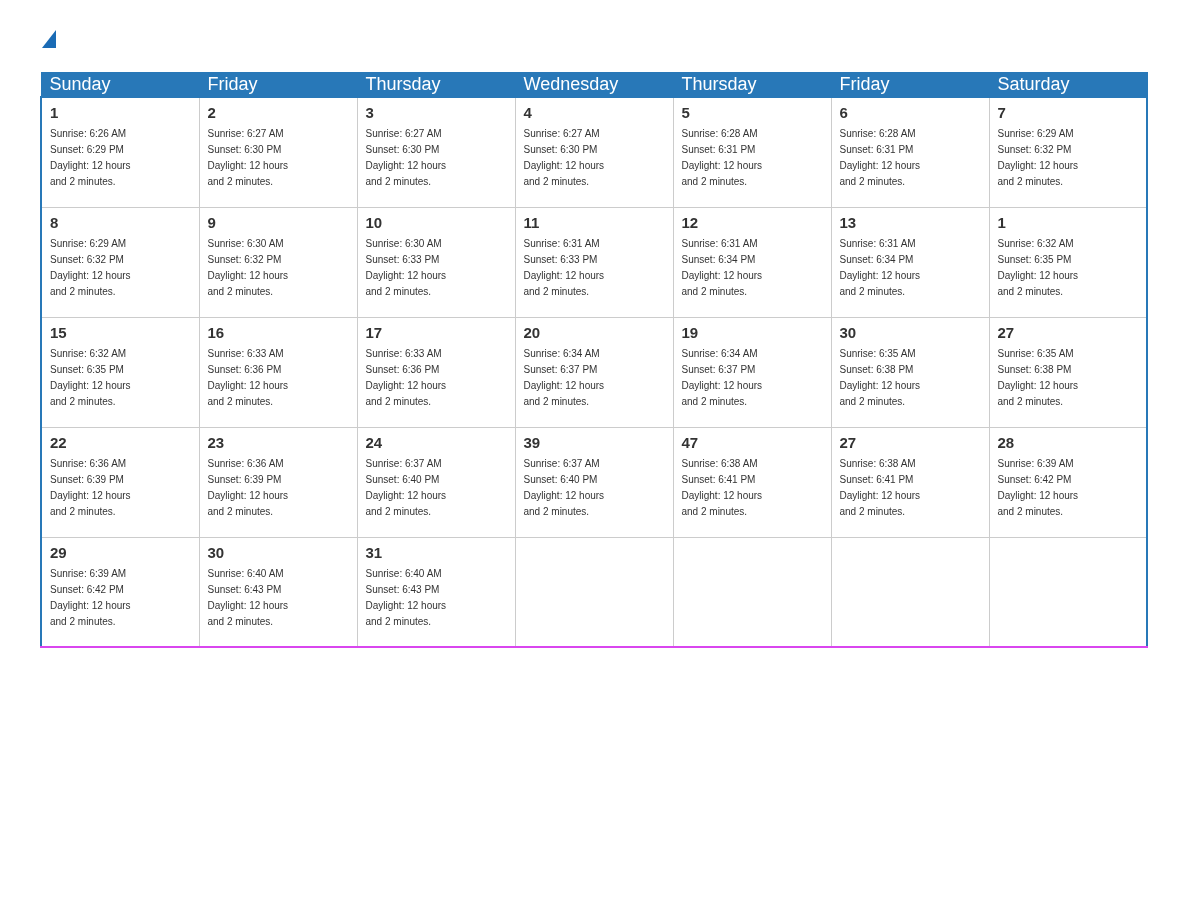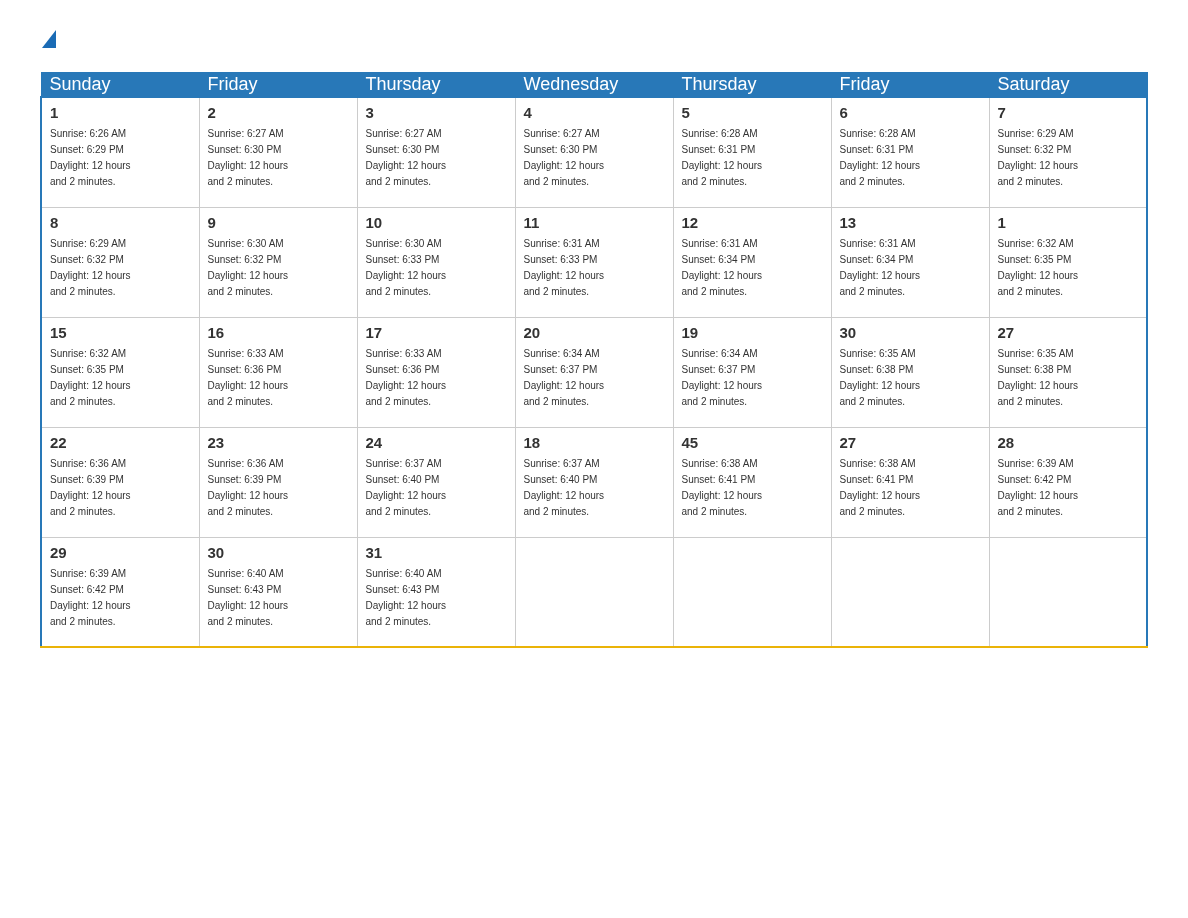--- a/index.html
+++ b/index.html
@@ -77,21 +77,21 @@
     tbody tr:first-child td {
       border-top: 2px solid #2878b8;
     }
     tbody tr td:first-child {
       border-left: 2px solid #2878b8;
     }
     tbody tr td:last-child {
       border-right: 2px solid #2878b8;
     }
     tbody tr:last-child td {
-      border-bottom: 2px solid #eab308;
+      border-bottom: 2px solid #d946ef;
     }
     .day-number {
       font-size: 15px;
       font-weight: bold;
       display: block;
       margin-bottom: 4px;
     }
     .day-info {
       font-size: 10px;
       line-height: 1.5;
@@ -229,25 +229,25 @@
       </td>
         <td>
         <span class="day-number">23</span>
         <span class="day-info">Sunrise: 6:36 AM<br>Sunset: 6:39 PM<br>Daylight: 12 hours<br>and 2 minutes.</span>
       </td>
         <td>
         <span class="day-number">24</span>
         <span class="day-info">Sunrise: 6:37 AM<br>Sunset: 6:40 PM<br>Daylight: 12 hours<br>and 2 minutes.</span>
       </td>
         <td>
-        <span class="day-number">18</span>
+        <span class="day-number">39</span>
         <span class="day-info">Sunrise: 6:37 AM<br>Sunset: 6:40 PM<br>Daylight: 12 hours<br>and 2 minutes.</span>
       </td>
         <td>
-        <span class="day-number">45</span>
+        <span class="day-number">47</span>
         <span class="day-info">Sunrise: 6:38 AM<br>Sunset: 6:41 PM<br>Daylight: 12 hours<br>and 2 minutes.</span>
       </td>
         <td>
         <span class="day-number">27</span>
         <span class="day-info">Sunrise: 6:38 AM<br>Sunset: 6:41 PM<br>Daylight: 12 hours<br>and 2 minutes.</span>
       </td>
         <td>
         <span class="day-number">28</span>
         <span class="day-info">Sunrise: 6:39 AM<br>Sunset: 6:42 PM<br>Daylight: 12 hours<br>and 2 minutes.</span>
       </td>

